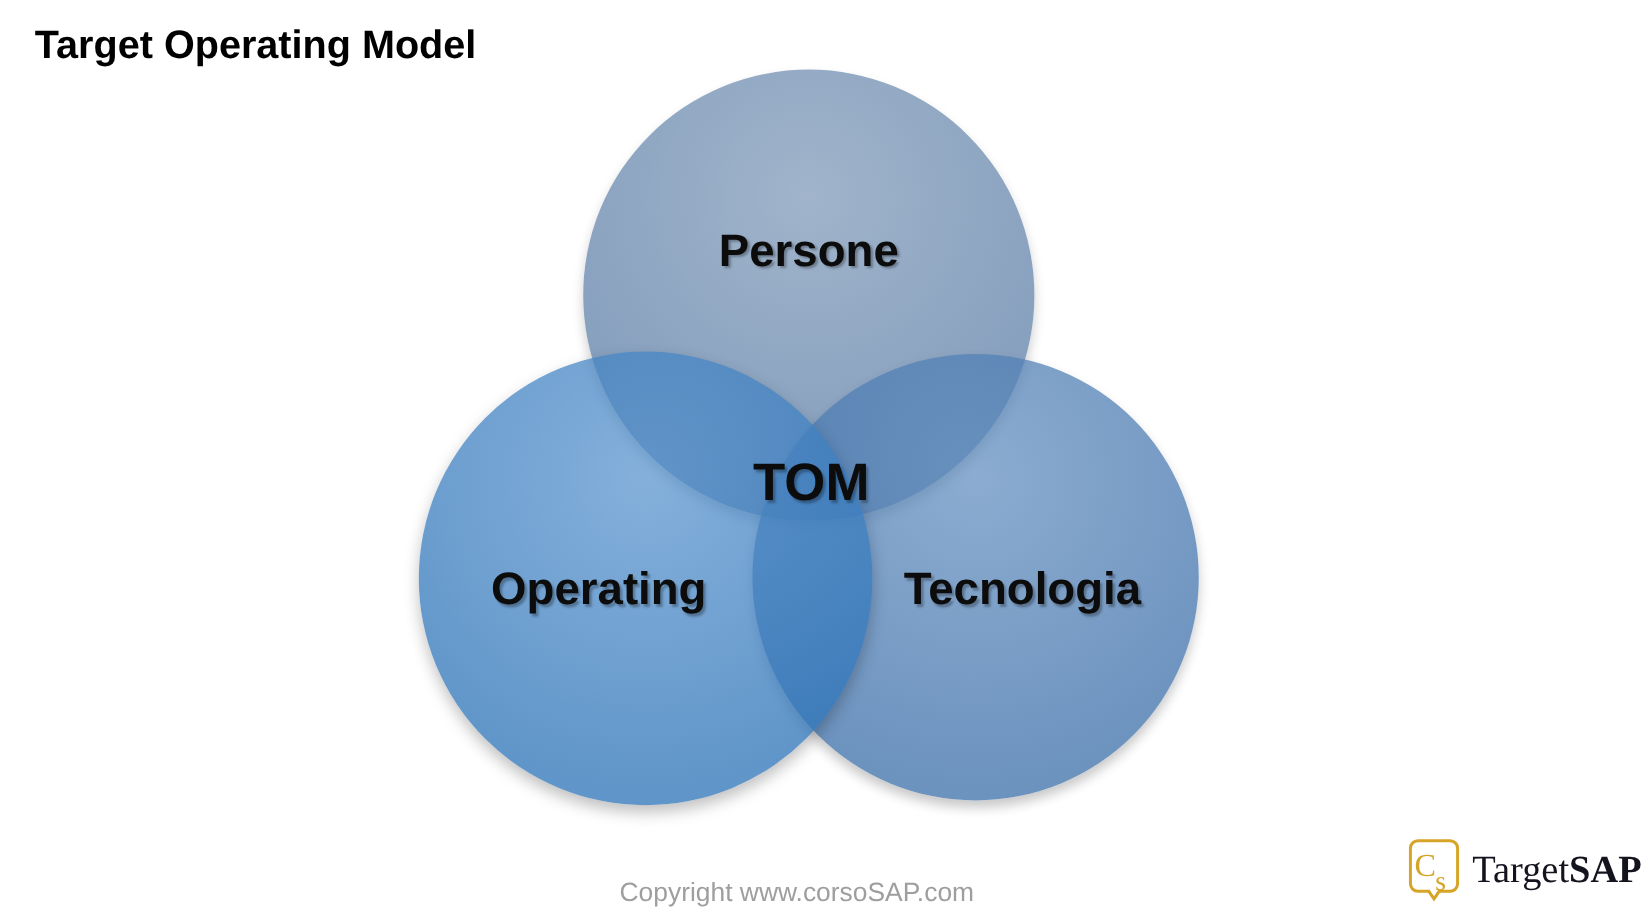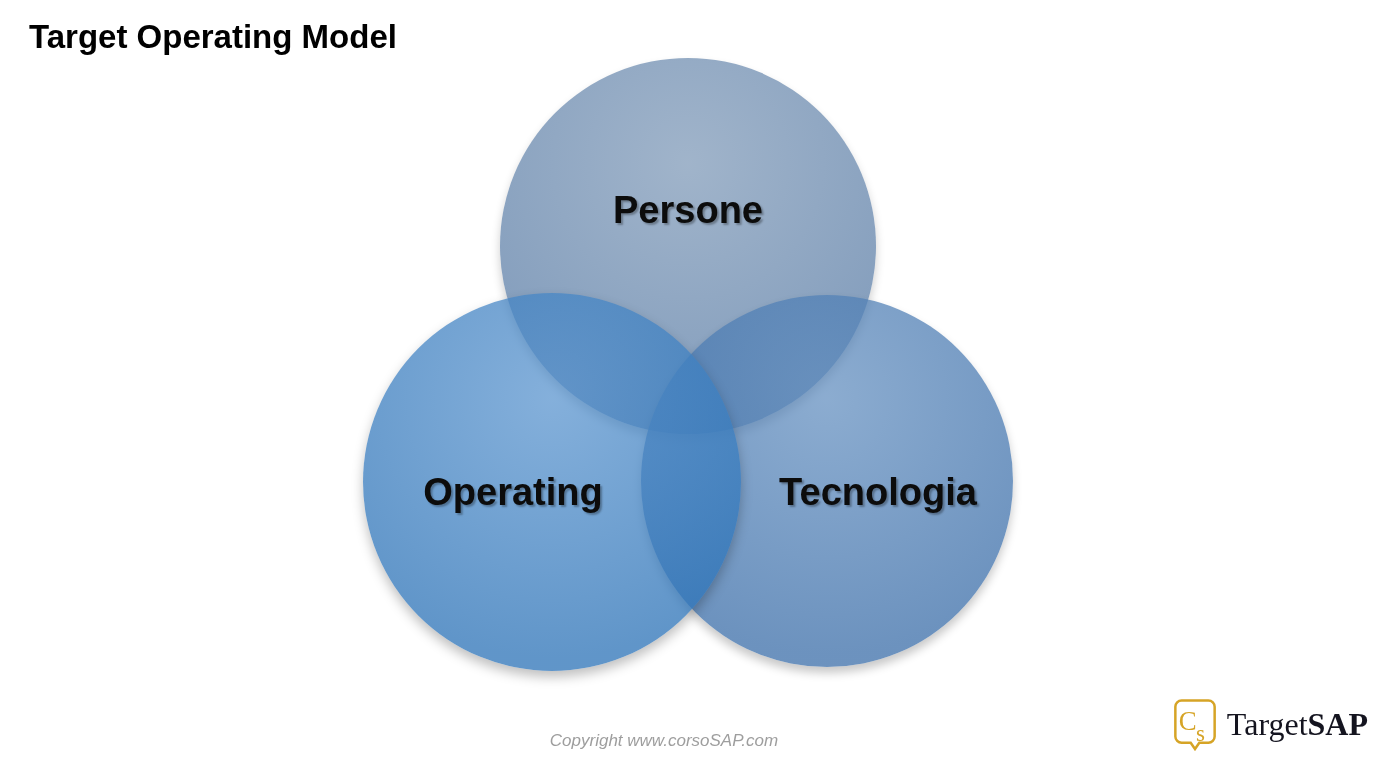--- a/index.html
+++ b/index.html
@@ -19,21 +19,21 @@
     position: absolute;
     left: 13px;
     top: 2px;
     margin: 16px;
     font-size: 33px;
     font-weight: bold;
     color: #000000;
     letter-spacing: 0px;
   }
 
-  .venn { position: absolute; left: 18px; top: 0; width: 1154px; height: 760px; }
+  .venn { position: absolute; left: 4px; top: 0; width: 1154px; height: 760px; }
 
   .circle {
     position: absolute;
     border-radius: 50%;
   }
   .c-top {
     left: 482px; top: 58px; width: 376px; height: 376px;
     background: radial-gradient(circle at 50% 28%,
       rgba(120,148,180,0.70), rgba(88,123,165,0.74) 78%);
     box-shadow: 0 6px 10px rgba(0,0,0,0.20);
@@ -55,31 +55,30 @@
     position: absolute;
     transform: translate(-50%, -50%);
     font-weight: bold;
     color: #0c0c0c;
     text-shadow: 2px 2px 2px rgba(0,0,0,0.30);
     white-space: nowrap;
   }
   .lbl-persone    { left: 670px; top: 210px; font-size: 38px; }
   .lbl-tom        { left: 672px; top: 403px; font-size: 44px; }
   .lbl-processi   { left: 495px; top: 492px; font-size: 38px; }
-  .lbl-tecnologia { left: 848px; top: 492px; font-size: 38px; margin-left: 12px; }
+  .lbl-tecnologia { left: 848px; top: 492px; font-size: 38px; }
 
   .copyright {
     position: absolute;
     left: 664px;
     top: 731px;
     transform: translateX(-50%);
-    font-size: 17px;
+    font-size: 22px;
     color: #9e9e9e;
     white-space: nowrap;
-    font-style: italic;
   }
 
   .logo {
     position: absolute;
     right: 9px;
     bottom: 6px;
     display: flex;
     align-items: center;
     gap: 9px;
   }
@@ -103,20 +102,21 @@
 <div class="slide">
 
   <h1 class="title">Target Operating Model</h1>
 
   <div class="venn">
     <div class="circle c-top"></div>
     <div class="circle c-right"></div>
     <div class="circle c-left"></div>
 
     <div class="label lbl-persone">Persone</div>
+    <div class="label lbl-tom">TOM</div>
     <div class="label lbl-processi">Operating</div>
     <div class="label lbl-tecnologia">Tecnologia</div>
   </div>
 
   <div class="copyright">Copyright www.corsoSAP.com</div>
 
   <div class="logo">
     <svg class="badge" width="46" height="56" viewBox="0 0 48 58">
       <path d="M3.5 9 a6.5 6.5 0 0 1 6.5 -6.5 h28 a6.5 6.5 0 0 1 6.5 6.5 v31 a6.5 6.5 0 0 1 -6.5 6.5 h-9.5 l-4.5 6.5 -4.5 -6.5 h-9.5 a6.5 6.5 0 0 1 -6.5 -6.5 z" fill="#ffffff" stroke="#D6A426" stroke-width="2.6"></path>
       <text class="badge-letter" x="7" y="33" font-size="28">C</text>

